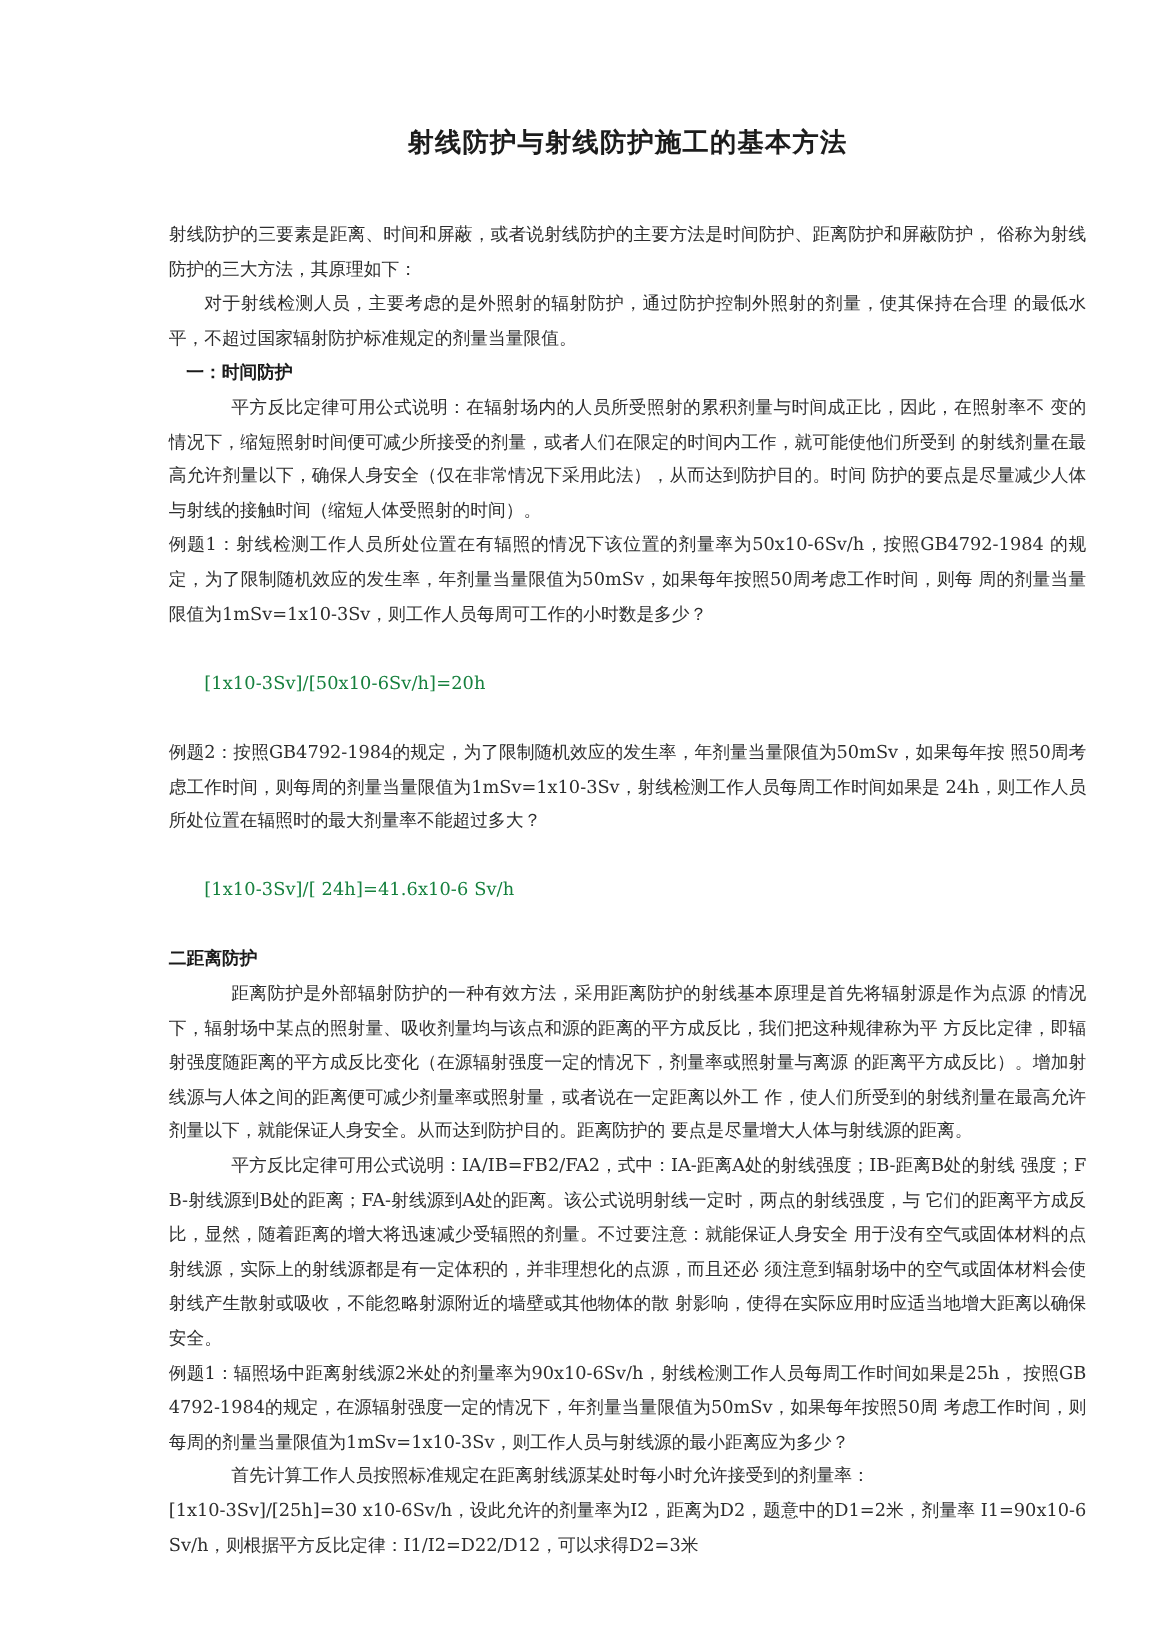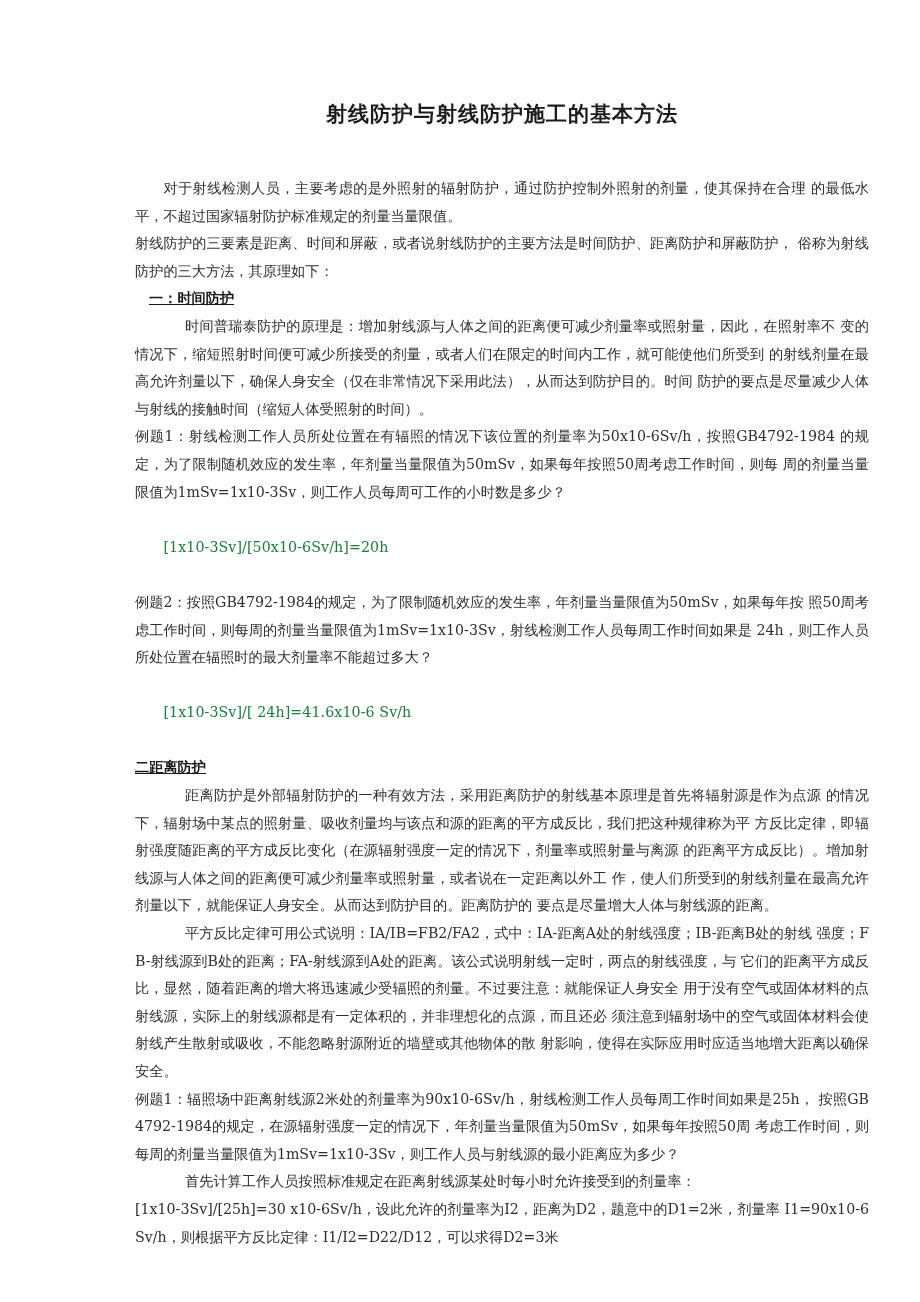--- a/index.html
+++ b/index.html
@@ -56,21 +56,20 @@
   }
   p.indent3 {
     text-indent: 50px;
   }
   p.heading-sub {
     margin: 0;
     font-size: 14.2px;
     line-height: 27.6px;
     font-weight: bold;
     color: #1a1a1a;
-    text-decoration: underline;
   }
   p.heading-sub.ind {
     text-indent: 14px;
   }
   p.formula {
     margin: 0;
     font-size: 14.2px;
     line-height: 27.6px;
     text-indent: 28.4px;
     color: #15803d;
@@ -85,25 +84,25 @@
 </style>
 </head>
 <body>
 
 <div class="page">
   <div class="content">
 
     <h1 class="doc-title">射线防护与射线防护施工的基本方法</h1>
     <div class="spacer-after-title"></div>
 
+    <p class="para">射线防护的三要素是距离、时间和屏蔽，或者说射线防护的主要方法是时间防护、距离防护和屏蔽防护， 俗称为射线防护的三大方法，其原理如下：</p>
     <p class="para indent2">对于射线检测人员，主要考虑的是外照射的辐射防护，通过防护控制外照射的剂量，使其保持在合理 的最低水平，不超过国家辐射防护标准规定的剂量当量限值。</p>
-    <p class="para">射线防护的三要素是距离、时间和屏蔽，或者说射线防护的主要方法是时间防护、距离防护和屏蔽防护， 俗称为射线防护的三大方法，其原理如下：</p>
 
     <p class="heading-sub ind">一：时间防护</p>
-    <p class="para indent3">时间普瑞泰防护的原理是：增加射线源与人体之间的距离便可减少剂量率或照射量，因此，在照射率不 变的情况下，缩短照射时间便可减少所接受的剂量，或者人们在限定的时间内工作，就可能使他们所受到 的射线剂量在最高允许剂量以下，确保人身安全（仅在非常情况下采用此法），从而达到防护目的。时间 防护的要点是尽量减少人体与射线的接触时间（缩短人体受照射的时间）。</p>
+    <p class="para indent3">平方反比定律可用公式说明：在辐射场内的人员所受照射的累积剂量与时间成正比，因此，在照射率不 变的情况下，缩短照射时间便可减少所接受的剂量，或者人们在限定的时间内工作，就可能使他们所受到 的射线剂量在最高允许剂量以下，确保人身安全（仅在非常情况下采用此法），从而达到防护目的。时间 防护的要点是尽量减少人体与射线的接触时间（缩短人体受照射的时间）。</p>
 
     <p class="para">例题1：射线检测工作人员所处位置在有辐照的情况下该位置的剂量率为50x10-6Sv/h，按照GB4792-1984 的规定，为了限制随机效应的发生率，年剂量当量限值为50mSv，如果每年按照50周考虑工作时间，则每 周的剂量当量限值为1mSv=1x10-3Sv，则工作人员每周可工作的小时数是多少？</p>
     <p class="gap"></p>
     <p class="formula">[1x10-3Sv]/[50x10-6Sv/h]=20h</p>
     <p class="gap"></p>
 
     <p class="para">例题2：按照GB4792-1984的规定，为了限制随机效应的发生率，年剂量当量限值为50mSv，如果每年按 照50周考虑工作时间，则每周的剂量当量限值为1mSv=1x10-3Sv，射线检测工作人员每周工作时间如果是 24h，则工作人员所处位置在辐照时的最大剂量率不能超过多大？</p>
     <p class="gap"></p>
     <p class="formula">[1x10-3Sv]/[ 24h]=41.6x10-6 Sv/h</p>
     <p class="gap"></p>

